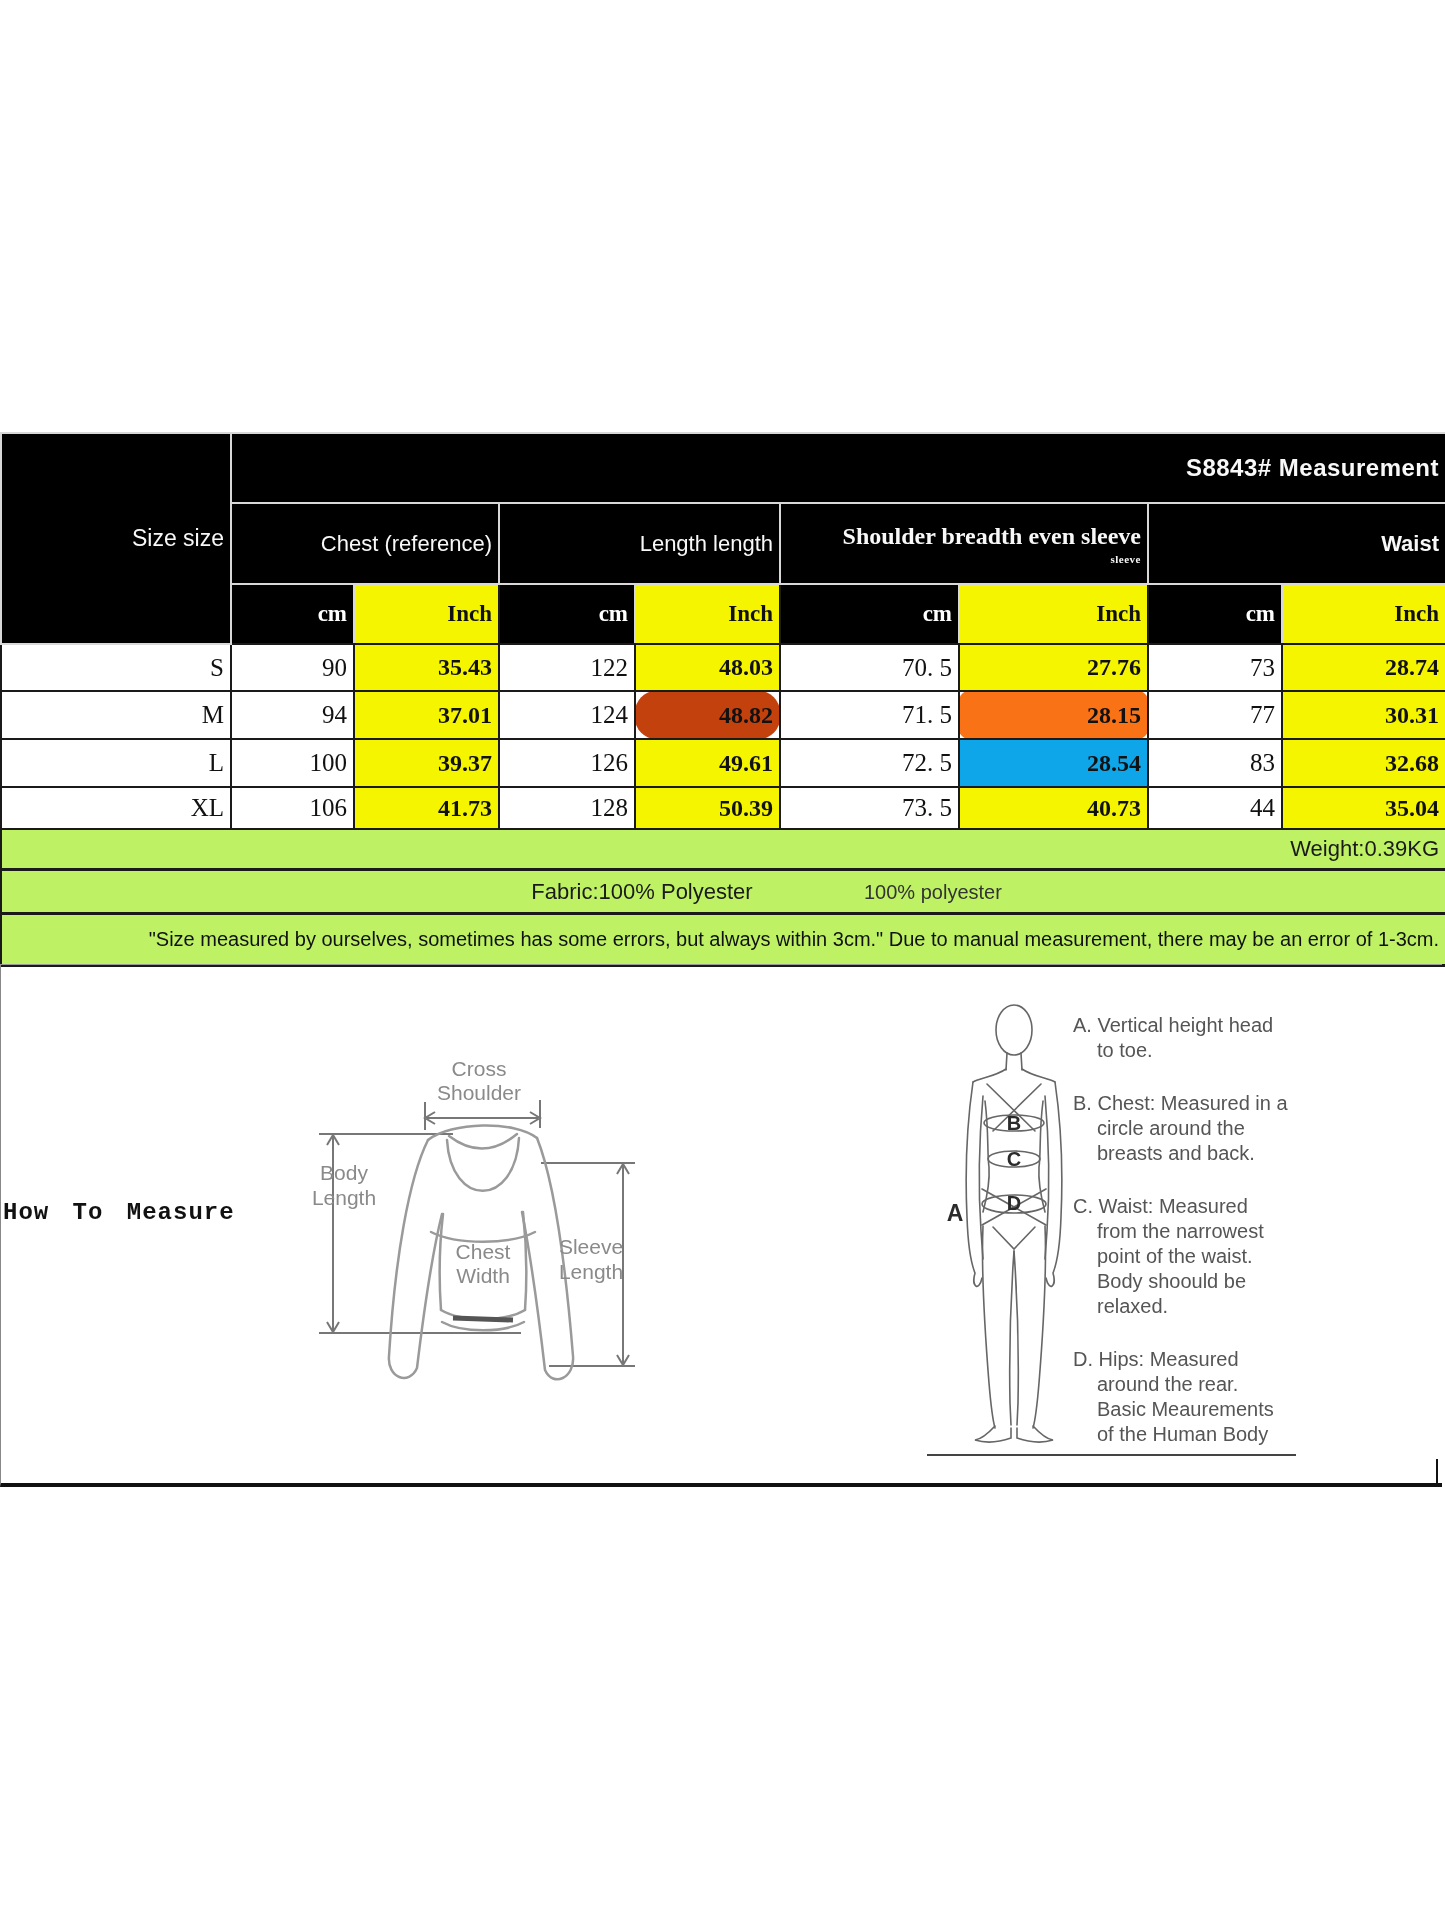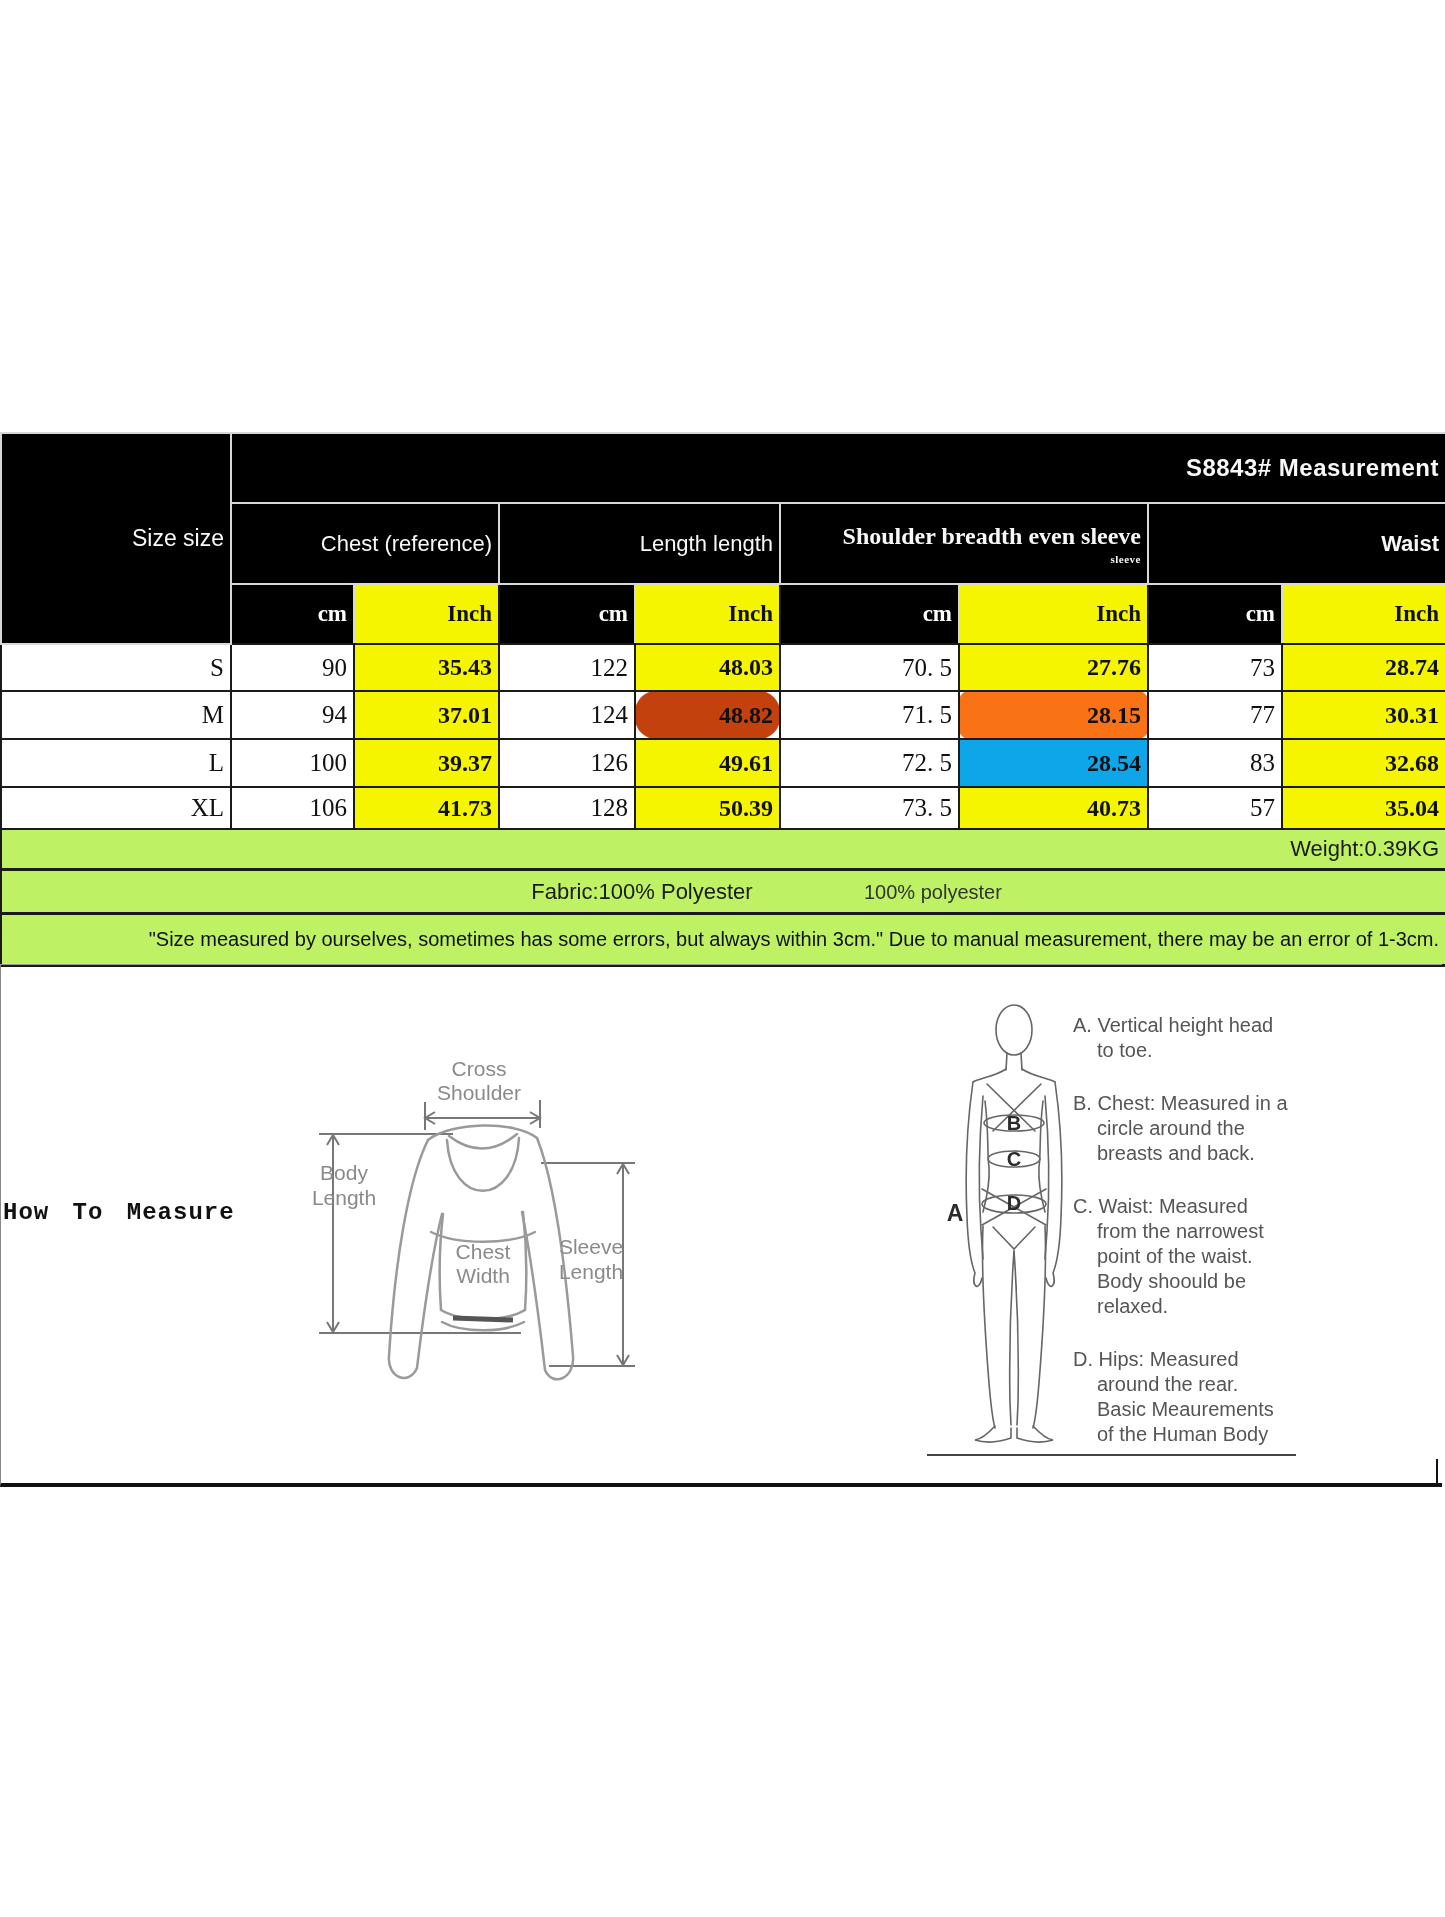--- a/index.html
+++ b/index.html
@@ -139,21 +139,21 @@
     </tr>
 
     <tr style="height:42px">
       <td class="sz">XL</td>
       <td class="val">106</td>
       <td class="val inch" style="background: rgb(246, 245, 0);">41.73</td>
       <td class="val">128</td>
       <td class="val inch" style="background: rgb(246, 245, 0);">50.39</td>
       <td class="val">73. 5</td>
       <td class="val inch" style="background: rgb(246, 245, 0);">40.73</td>
-      <td class="val">57</td>
+      <td class="val">44</td>
       <td class="val inch" style="background: rgb(246, 245, 0);">35.04</td>
     </tr>
 
     <tr style="height:40px">
       <td class="wide weight-row" colspan="9">Weight:0.39KG</td>
     </tr>
     <tr style="height:44px">
       <td class="wide fabric-row" colspan="9">
         <span class="fabric-main">Fabric:100% Polyester</span>
         <span class="fabric-note">100% polyester</span>

